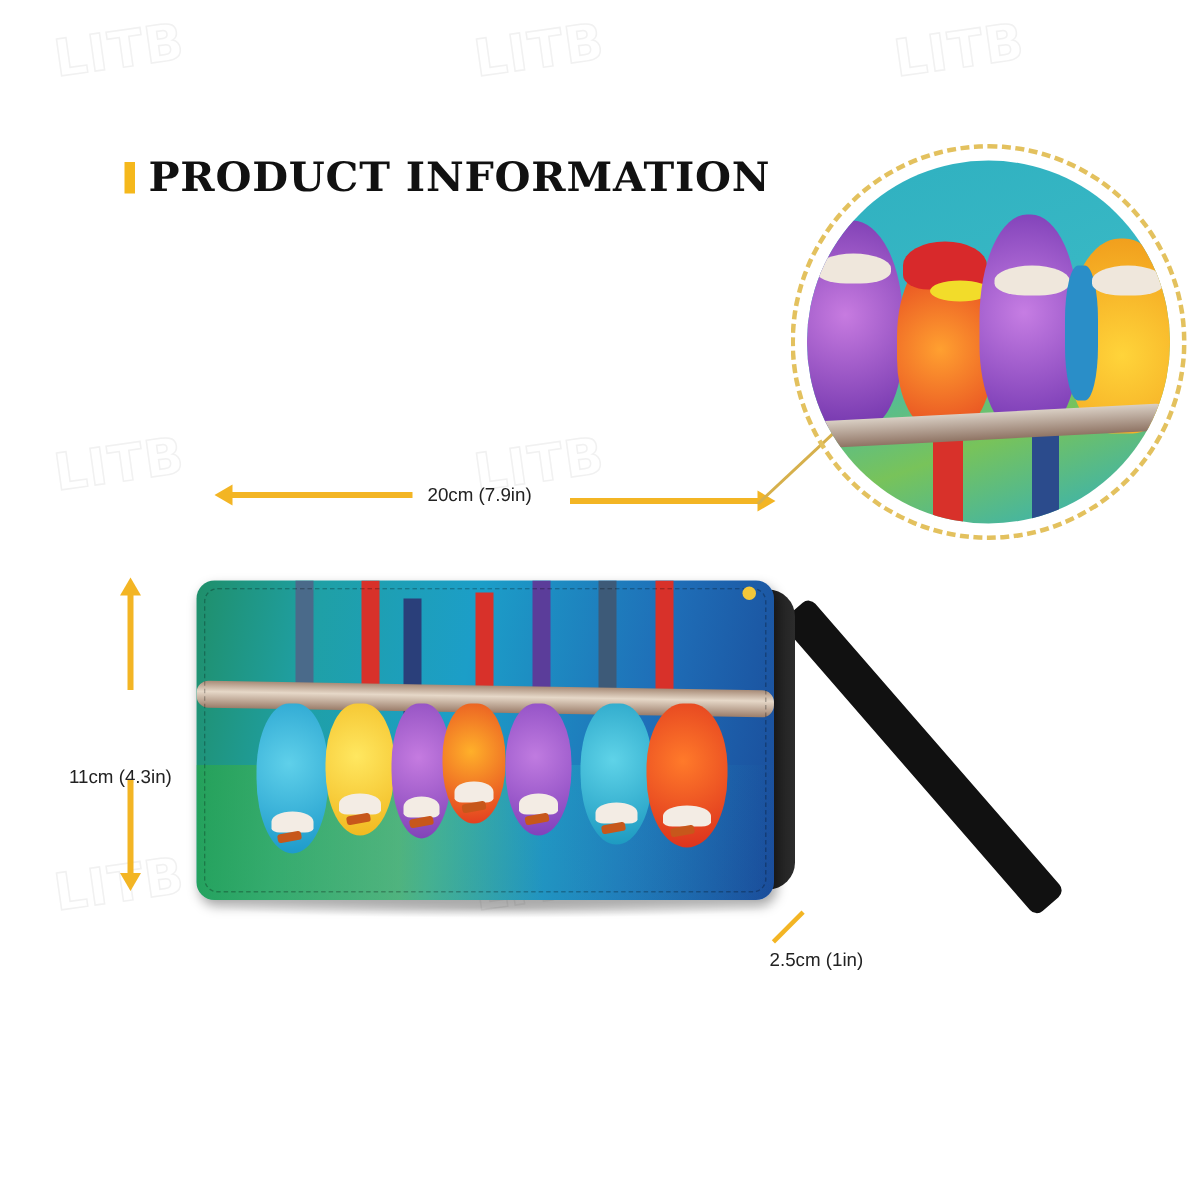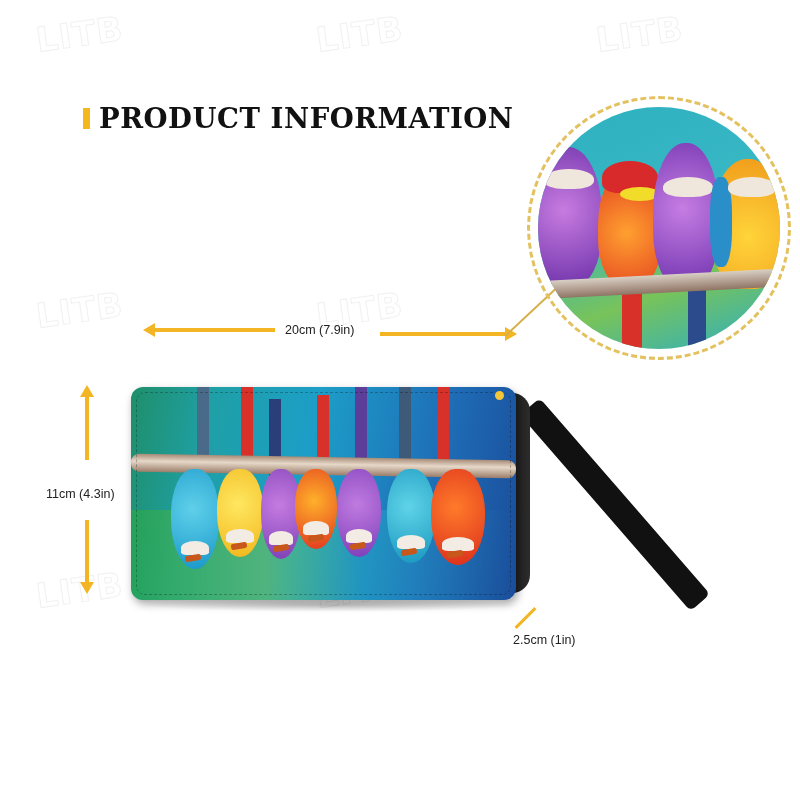--- a/index.html
+++ b/index.html
@@ -66,21 +66,21 @@
   <div class="tri-l" style="left:143px;top:323px"></div>
   <div class="arrow-h" style="left:153px;top:328px;width:122px"></div>
   <span class="abs dim-label" style="left:285px;top:323px">20cm (7.9in)</span>
   <div class="arrow-h" style="left:380px;top:332px;width:126px"></div>
   <div class="tri-r" style="left:505px;top:327px"></div>
 </div>
 
 <div>
   <div class="tri-u" style="left:80px;top:385px"></div>
   <div class="arrow-v" style="left:85px;top:395px;height:65px"></div>
-  <span class="abs dim-label" style="left:46px;top:487px">11cm (4.3in)</span>
+  <span class="abs dim-label" style="left:46px;top:511px">11cm (4.3in)</span>
   <div class="arrow-v" style="left:85px;top:520px;height:65px"></div>
   <div class="tri-d" style="left:80px;top:582px"></div>
 </div>
 
 <div>
   <div class="abs" style="left:524px;top:604px;width:3px;height:28px;background:#f3b524;transform:rotate(45deg)"></div>
   <span class="abs dim-label" style="left:513px;top:633px">2.5cm (1in)</span>
 </div>
 
 <div class="abs strap"></div>

